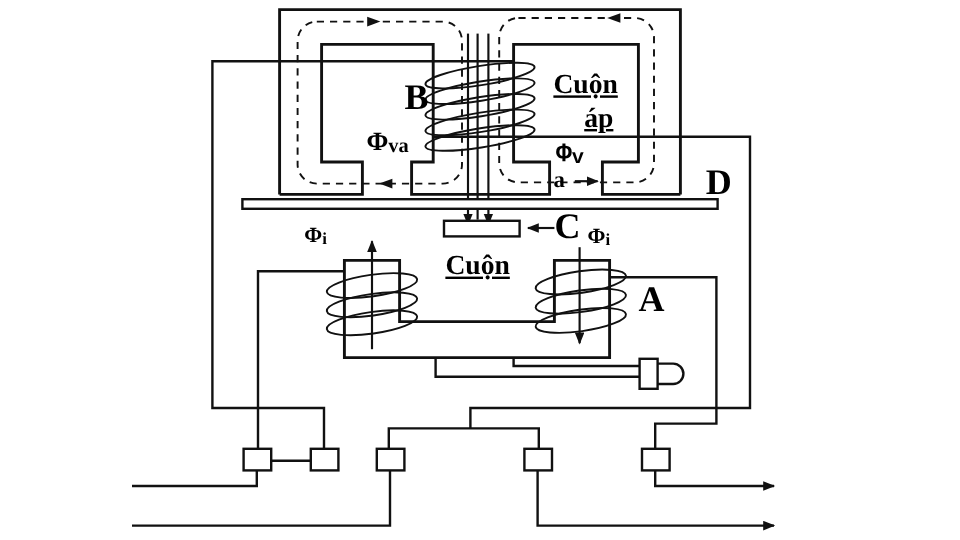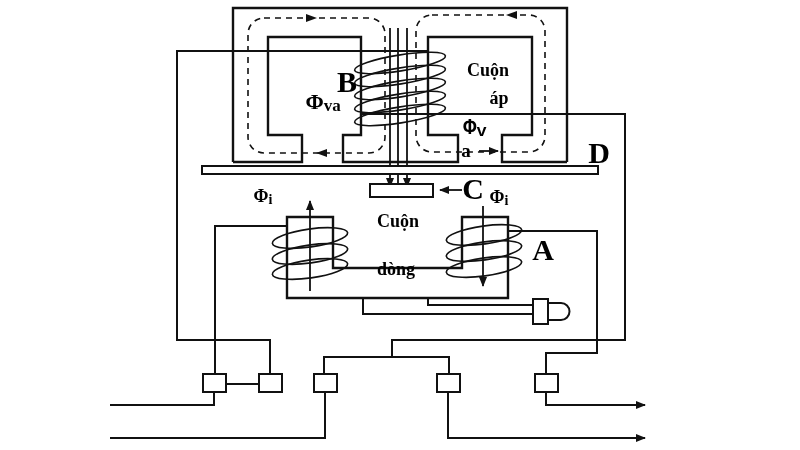--- a/index.html
+++ b/index.html
@@ -7,21 +7,21 @@
     position:relative;width:800px;height:450px;background:#ffffff;
     font-family:"Liberation Serif", "DejaVu Serif", serif;overflow:hidden;
   }
   .stage svg{position:absolute;left:0;top:0;}
   .lbl{
     position:absolute;transform:translate(-50%,-50%);
     font-weight:bold;color:#000;white-space:nowrap;line-height:1;
     font-family:"Liberation Serif", "DejaVu Serif", serif;
   }
   .sz-xl{font-size:30px;}
-  .sz-lg{font-size:18px;}
+  .sz-lg{font-size:23px;text-decoration:underline;}
   .sz-md{font-size:19px;}
   .flux .phi{font-size:22px;}
   .flux .fsub{font-size:17px;position:relative;top:2px;}
   .flux-sm .phi{font-size:18px;}
   .flux-sm .fsub{font-size:14px;position:relative;top:2px;}
 </style>
 </head>
 <body>
 
 <div class="stage">
@@ -116,29 +116,28 @@
     </g>
 
     <line x1="479" y1="151" x2="498" y2="151" stroke="#111" stroke-width="1.8" marker-end="url(#ah)"></line>
   </svg>
 
   <div class="lbl sz-xl" style="left:347px;top:82px;">B</div>
 
   <div class="lbl sz-lg" style="left:488px;top:70px;">Cuộn</div>
   <div class="lbl sz-lg" style="left:499px;top:98px;">áp</div>
 
-  <div class="lbl flux" style="left:323px;top:102px;"><span class="phi">Φ</span><span class="fsub">va</span></div>
+  <div class="lbl flux" style="left:323px;top:118px;"><span class="phi">Φ</span><span class="fsub">va</span></div>
 
   <div class="lbl flux" style="left:475px;top:129px;font-family:Liberation Mono, monospace;"><span class="phi">Φ</span><span class="fsub">v</span></div>
   <div class="lbl sz-md" style="left:466px;top:150px;">a</div>
 
   <div class="lbl sz-xl" style="left:599px;top:153px;">D</div>
   <div class="lbl sz-xl" style="left:473px;top:189px;">C</div>
 
   <div class="lbl flux-sm" style="left:263px;top:196px;"><span class="phi">Φ</span><span class="fsub">i</span></div>
 
   <div class="lbl flux-sm" style="left:499px;top:197px;"><span class="phi">Φ</span><span class="fsub">i</span></div>
 
   <div class="lbl sz-lg" style="left:398px;top:221px;">Cuộn</div>
-  <div class="lbl sz-lg" style="left:396px;top:269px;">dòng</div>
 
   <div class="lbl sz-xl" style="left:543px;top:250px;">A</div>
 </div>
 
 </body></html>

